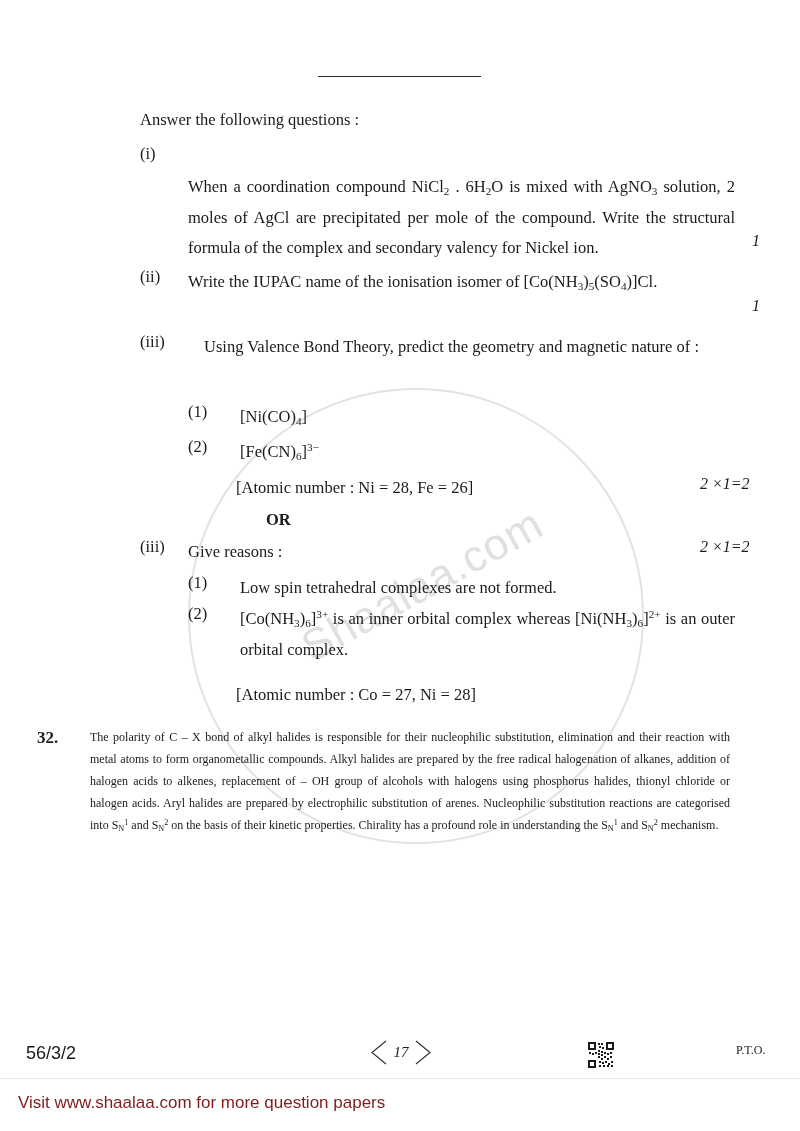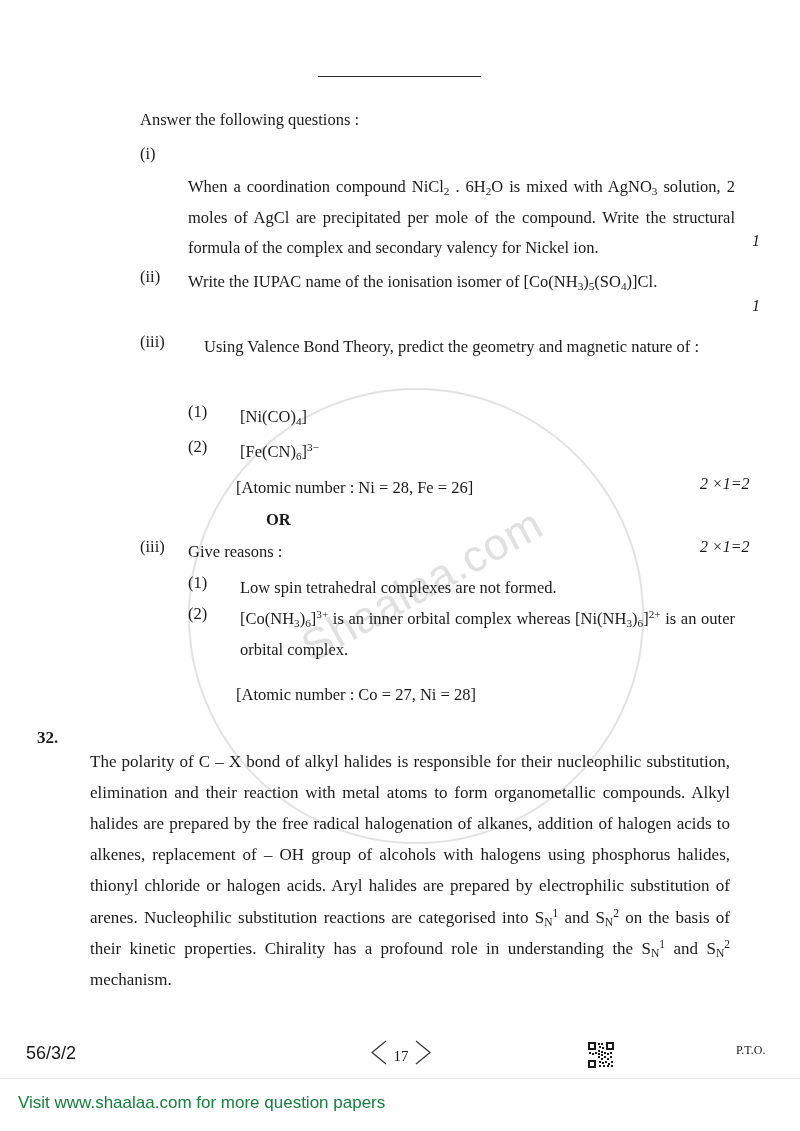--- a/index.html
+++ b/index.html
@@ -106,23 +106,23 @@
 
   .bignum {
     position: absolute;
     font-weight: bold;
     font-size: 17px;
   }
 
   .para32 {
     position: absolute;
     left: 90px;
-    top: 746px;
+    top: 727px;
     width: 640px;
-    font-size: 17px;
+    font-size: 12px;
     line-height: 1.83;
     text-align: justify;
     text-align-last: left;
   }
 
   
   .footer-left {
     position: absolute;
     left: 26px;
     top: 1043px;
@@ -136,23 +136,24 @@
     font-family: "Liberation Serif", serif;
     font-size: 12px;
   }
   .pagebox {
     position: absolute;
     left: 370px;
     top: 1040px;
     width: 62px;
     height: 25px;
     display: flex;
-    align-items: flex-end;
+    align-items: center;
     justify-content: center;
     font-size: 15px;
+    font-style: italic;
   }
   .pagebox .hexline {
     position: absolute;
     left: 0; top: 0;
     width: 62px; height: 25px;
   }
   .qr {
     position: absolute;
     left: 588px;
     top: 1042px;
@@ -167,21 +168,21 @@
     height: 53px;
     background: #ffffff;
     border-top: 1px solid #eaeaea;
   }
   .bottom-text {
     position: absolute;
     left: 18px;
     top: 1093px;
     font-family: "Liberation Sans", sans-serif;
     font-size: 17px;
-    color: #15803d;
+    color: #7f1d1d;
   }
 </style>
 </head>
 <body>
 
 <div class="page">
 
   <div class="watermark"></div>
   <div class="watermark-text">Shaalaa.com</div>
 

